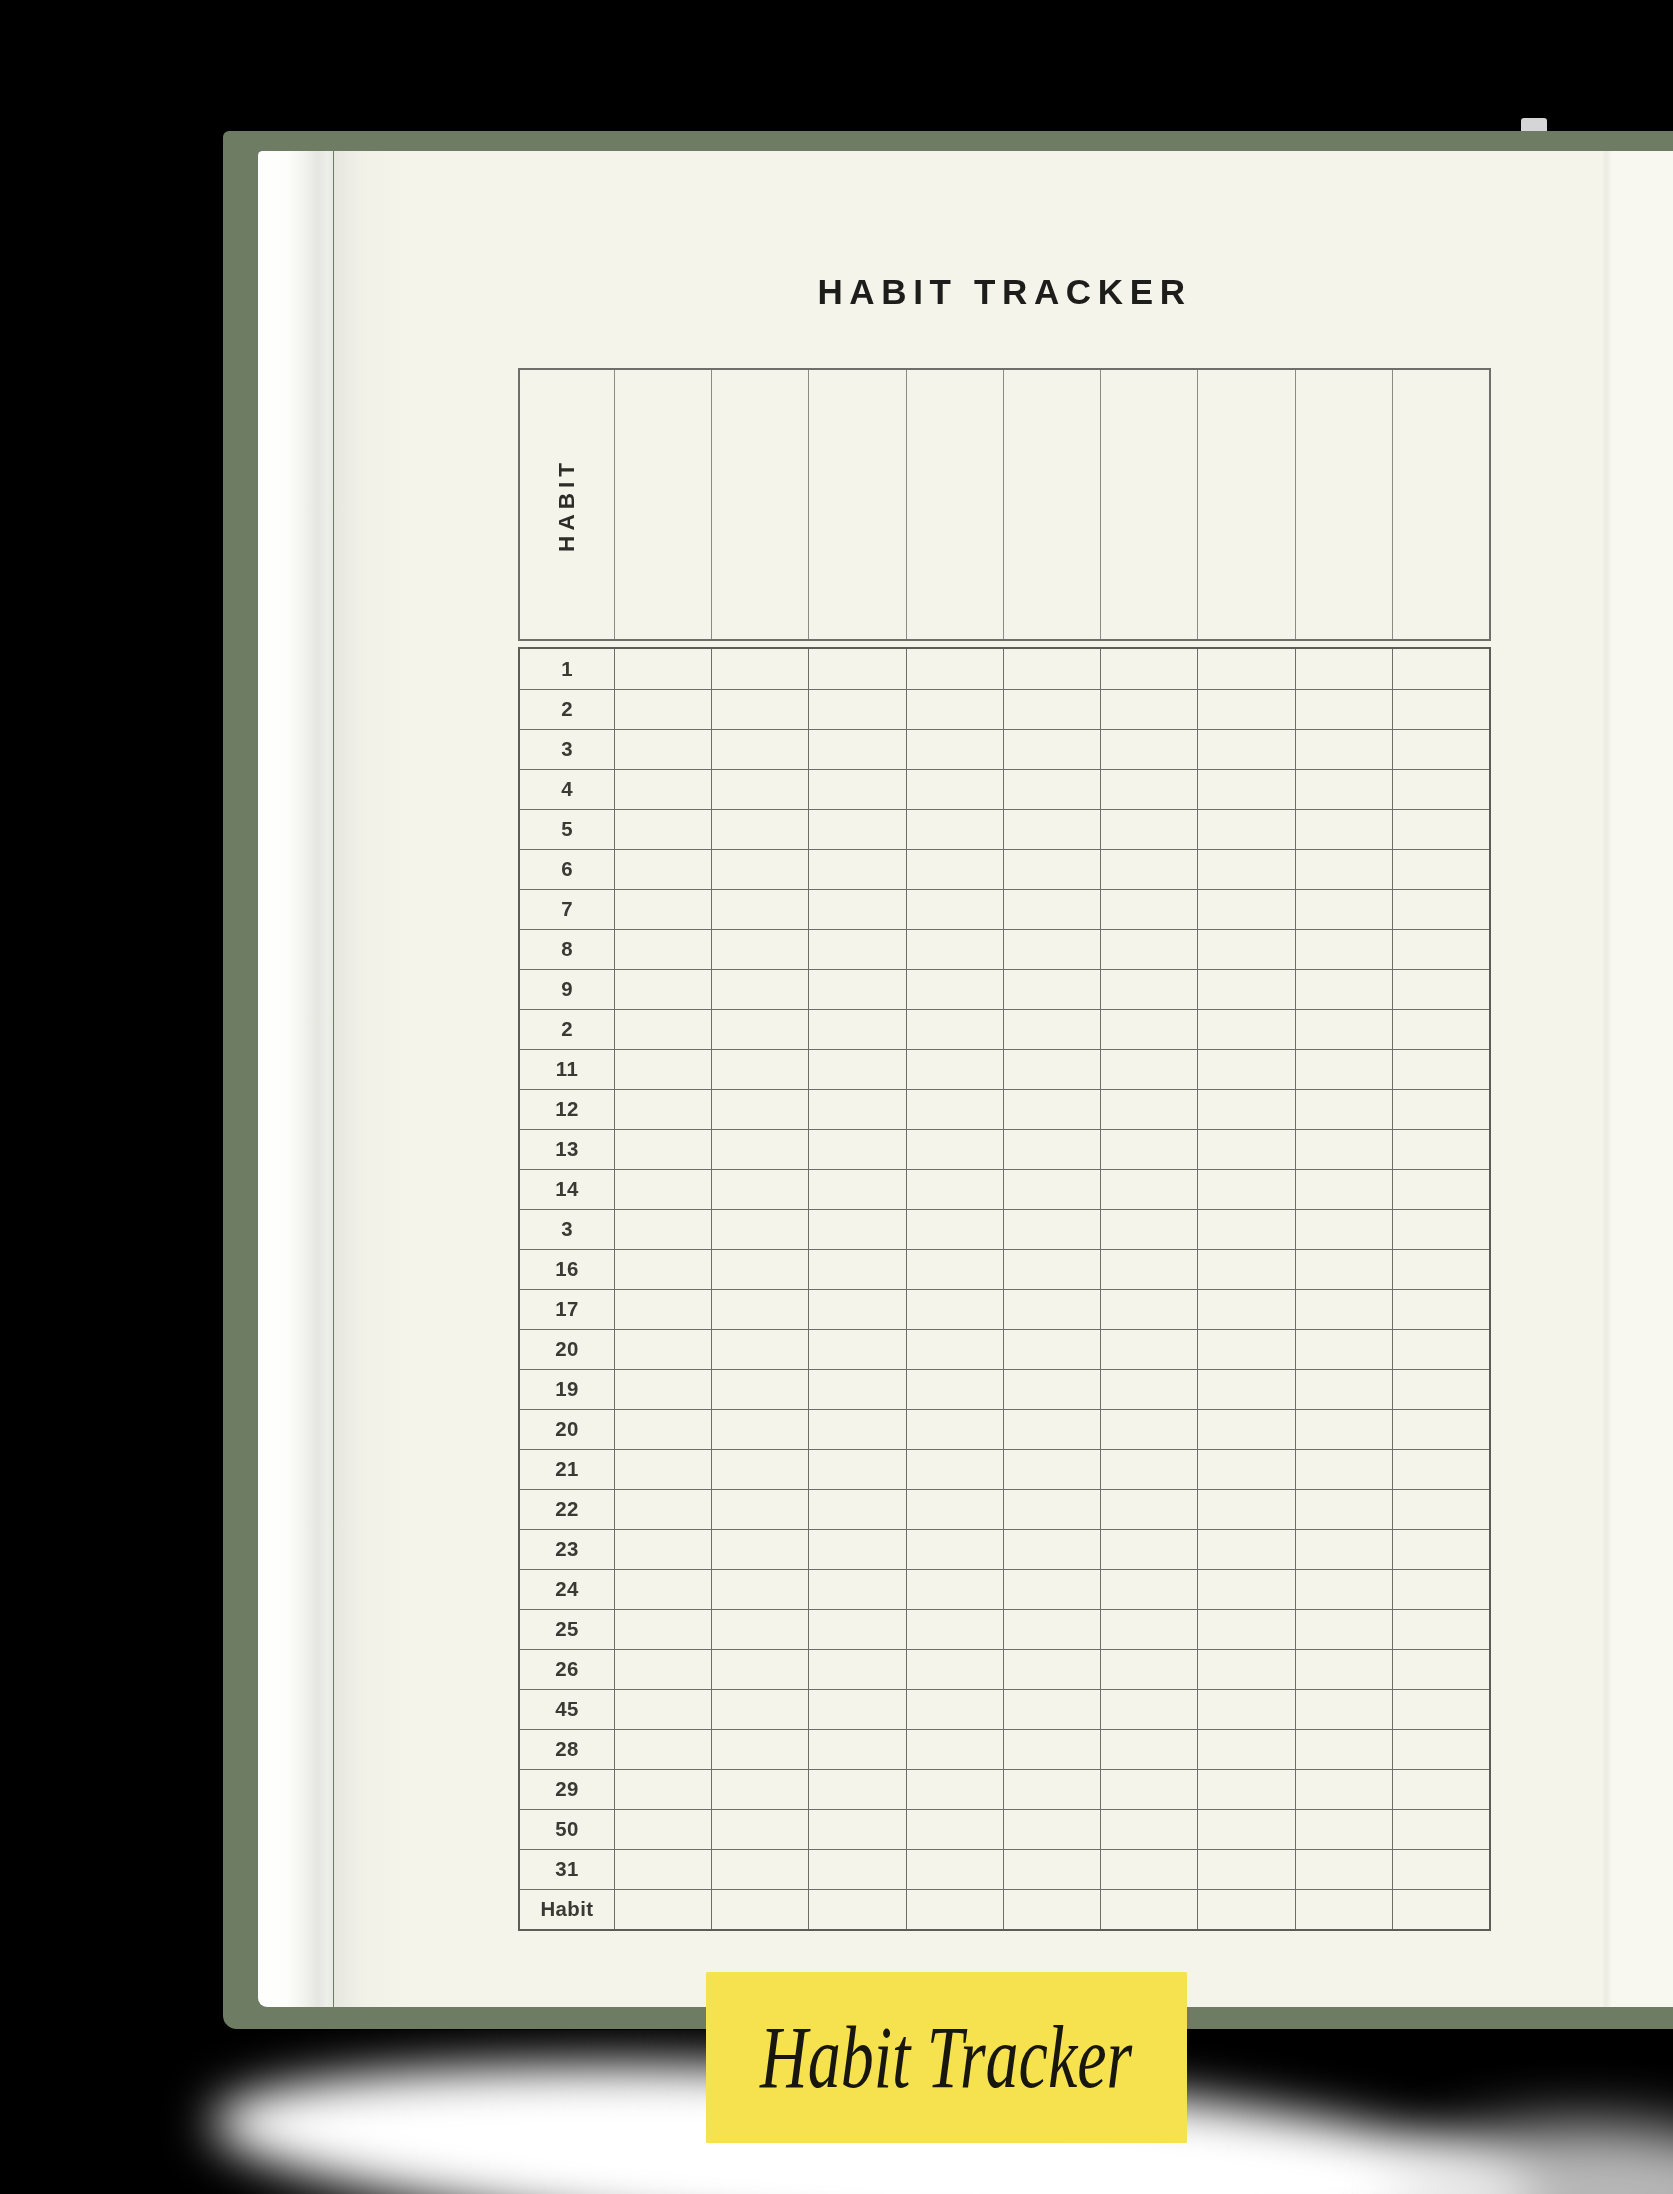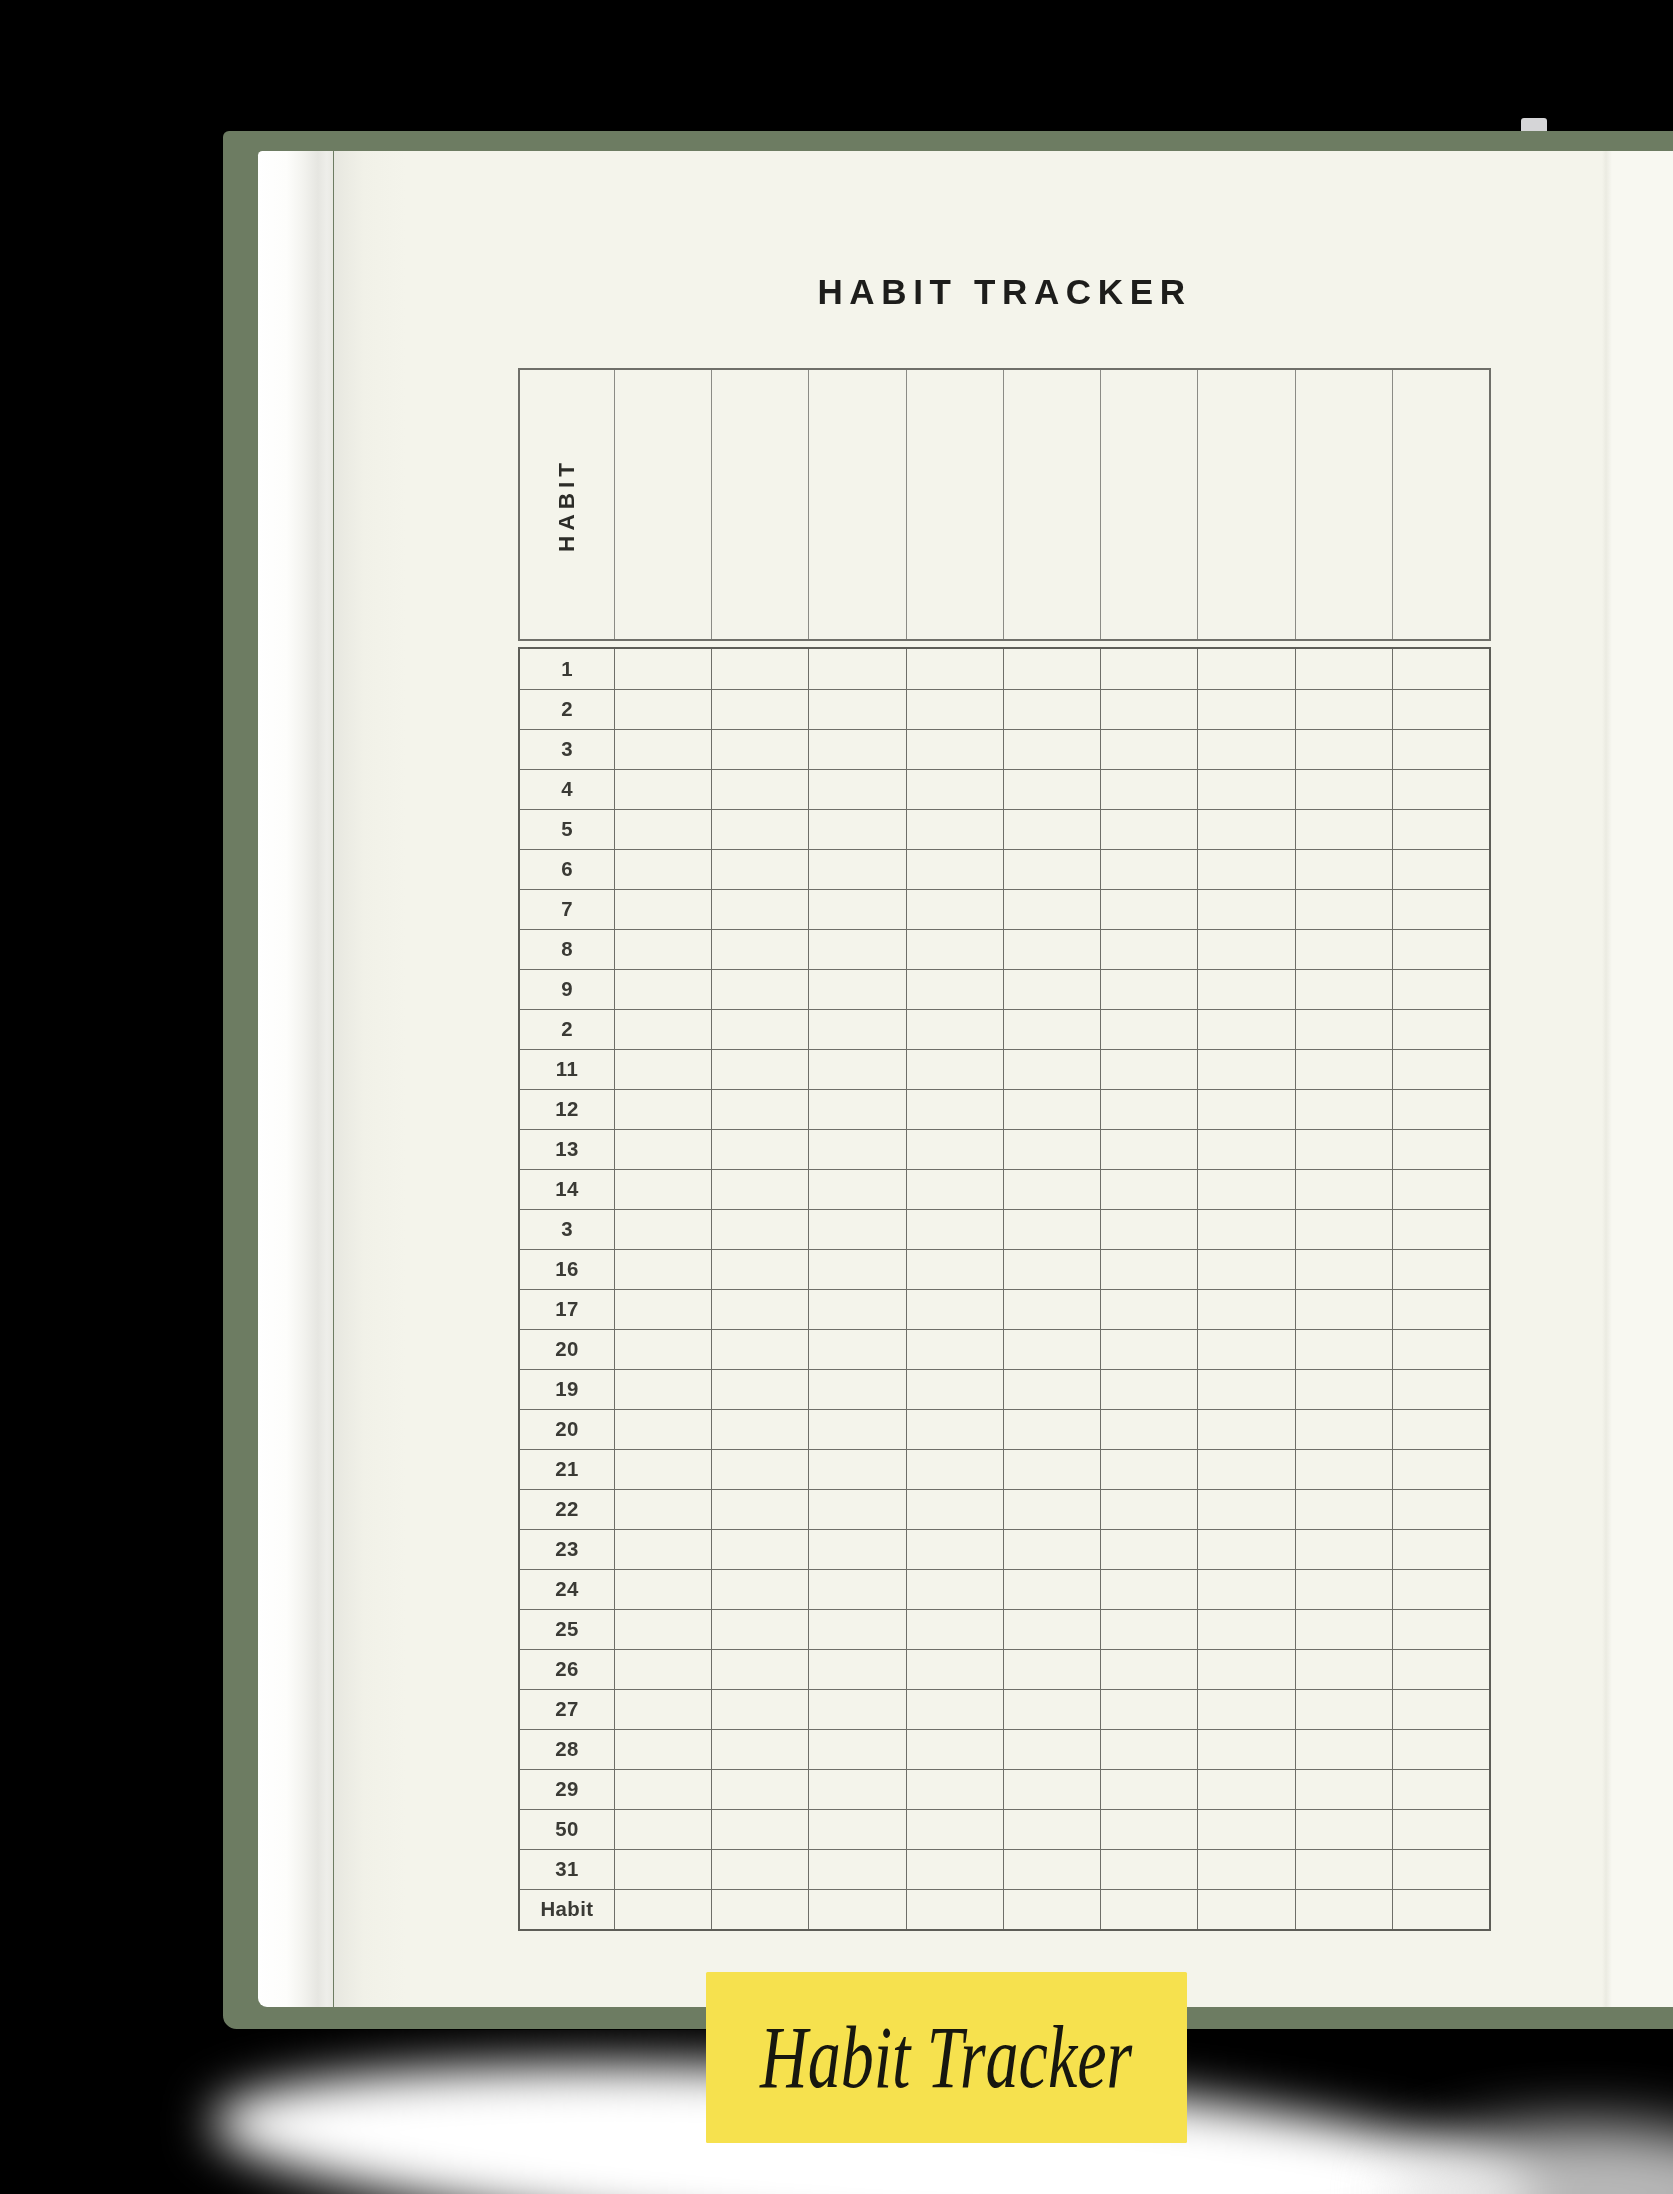--- a/index.html
+++ b/index.html
@@ -398,21 +398,21 @@
     <div class="bcell label col0">26</div>
     <div class="bcell"></div>
     <div class="bcell"></div>
     <div class="bcell"></div>
     <div class="bcell"></div>
     <div class="bcell"></div>
     <div class="bcell"></div>
     <div class="bcell"></div>
     <div class="bcell"></div>
     <div class="bcell"></div>
-    <div class="bcell label col0">27</div>
+    <div class="bcell label col0">45</div>
     <div class="bcell"></div>
     <div class="bcell"></div>
     <div class="bcell"></div>
     <div class="bcell"></div>
     <div class="bcell"></div>
     <div class="bcell"></div>
     <div class="bcell"></div>
     <div class="bcell"></div>
     <div class="bcell"></div>
     <div class="bcell label col0">28</div>

